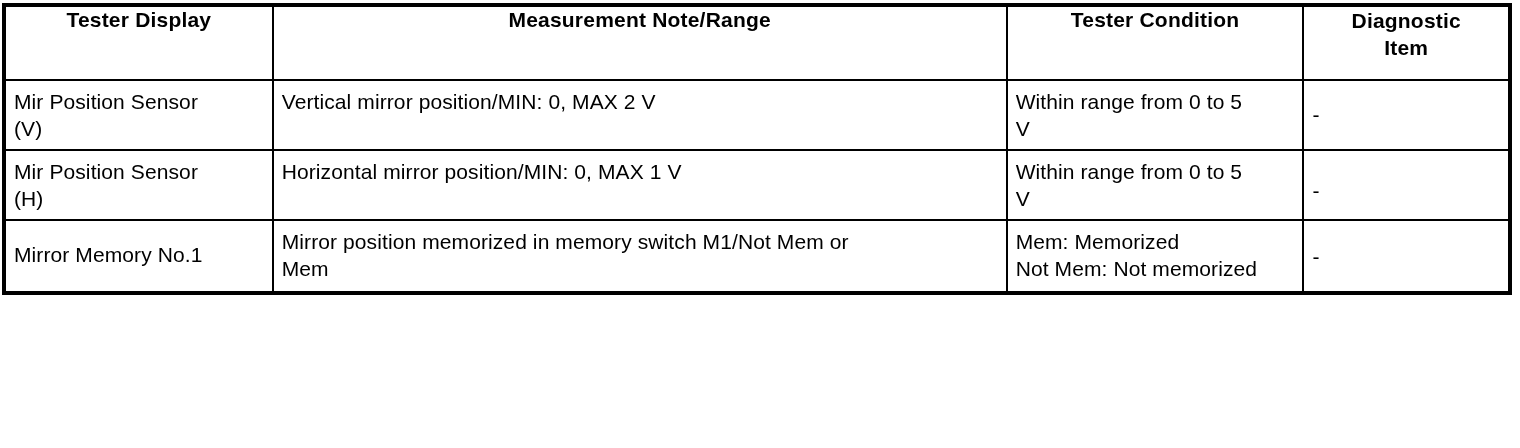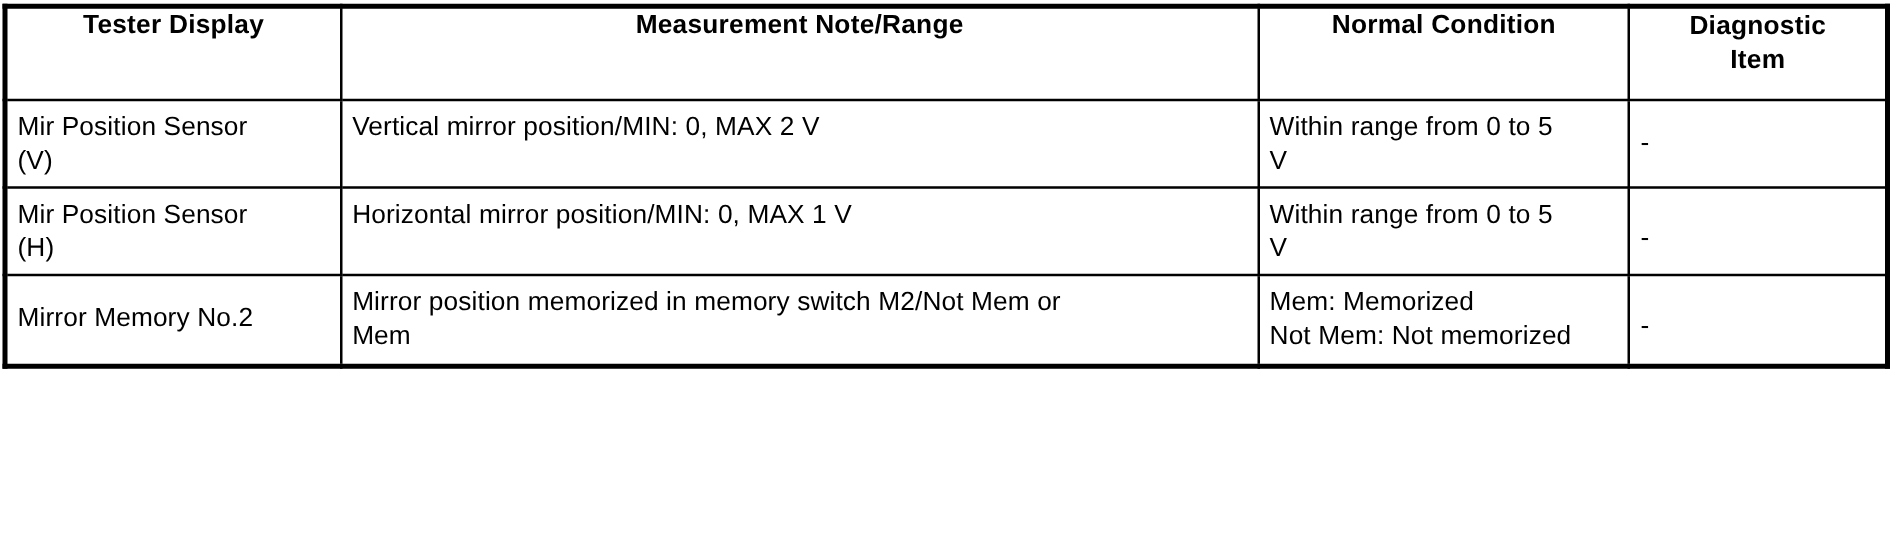--- a/index.html
+++ b/index.html
@@ -97,21 +97,21 @@
       <col class="c-tester">
       <col class="c-measure">
       <col class="c-normal">
       <col class="c-note">
     </colgroup>
 
     <thead>
       <tr>
         <th>Tester Display</th>
         <th>Measurement Note/Range</th>
-        <th>Normal Condition</th>
+        <th>Tester Condition</th>
         <th class="two-line" style="white-space: pre-line;">Diagnostic
 Item</th>
       </tr>
     </thead>
 
     <tbody>
 
       <tr data-row="0">
         <td>
           <span class="cell-text">Mir Position Sensor
@@ -139,35 +139,35 @@
         </td>
         <td>
           <span class="cell-text">Within range from 0 to 5
 V</span>
         </td>
         <td>
           <span class="cell-text note">-</span>
         </td>
       </tr>
 
-
-      <tr data-row="3" class="tall">
+      <tr data-row="2" class="tall">
         <td>
-          <span class="cell-text" style="padding-top:20px;">Mirror Memory No.2</span>
+          <span class="cell-text" style="padding-top:20px;">Mirror Memory No.1</span>
         </td>
         <td>
-          <span class="cell-text">Mirror position memorized in memory switch M2/Not Mem or
+          <span class="cell-text">Mirror position memorized in memory switch M1/Not Mem or
 Mem</span>
         </td>
         <td>
           <span class="cell-text">Mem: Memorized
 Not Mem: Not memorized</span>
         </td>
         <td>
           <span class="cell-text note">-</span>
         </td>
       </tr>
 
 
+
     </tbody>
   </table>
 
 </div>
 
 </body></html>

